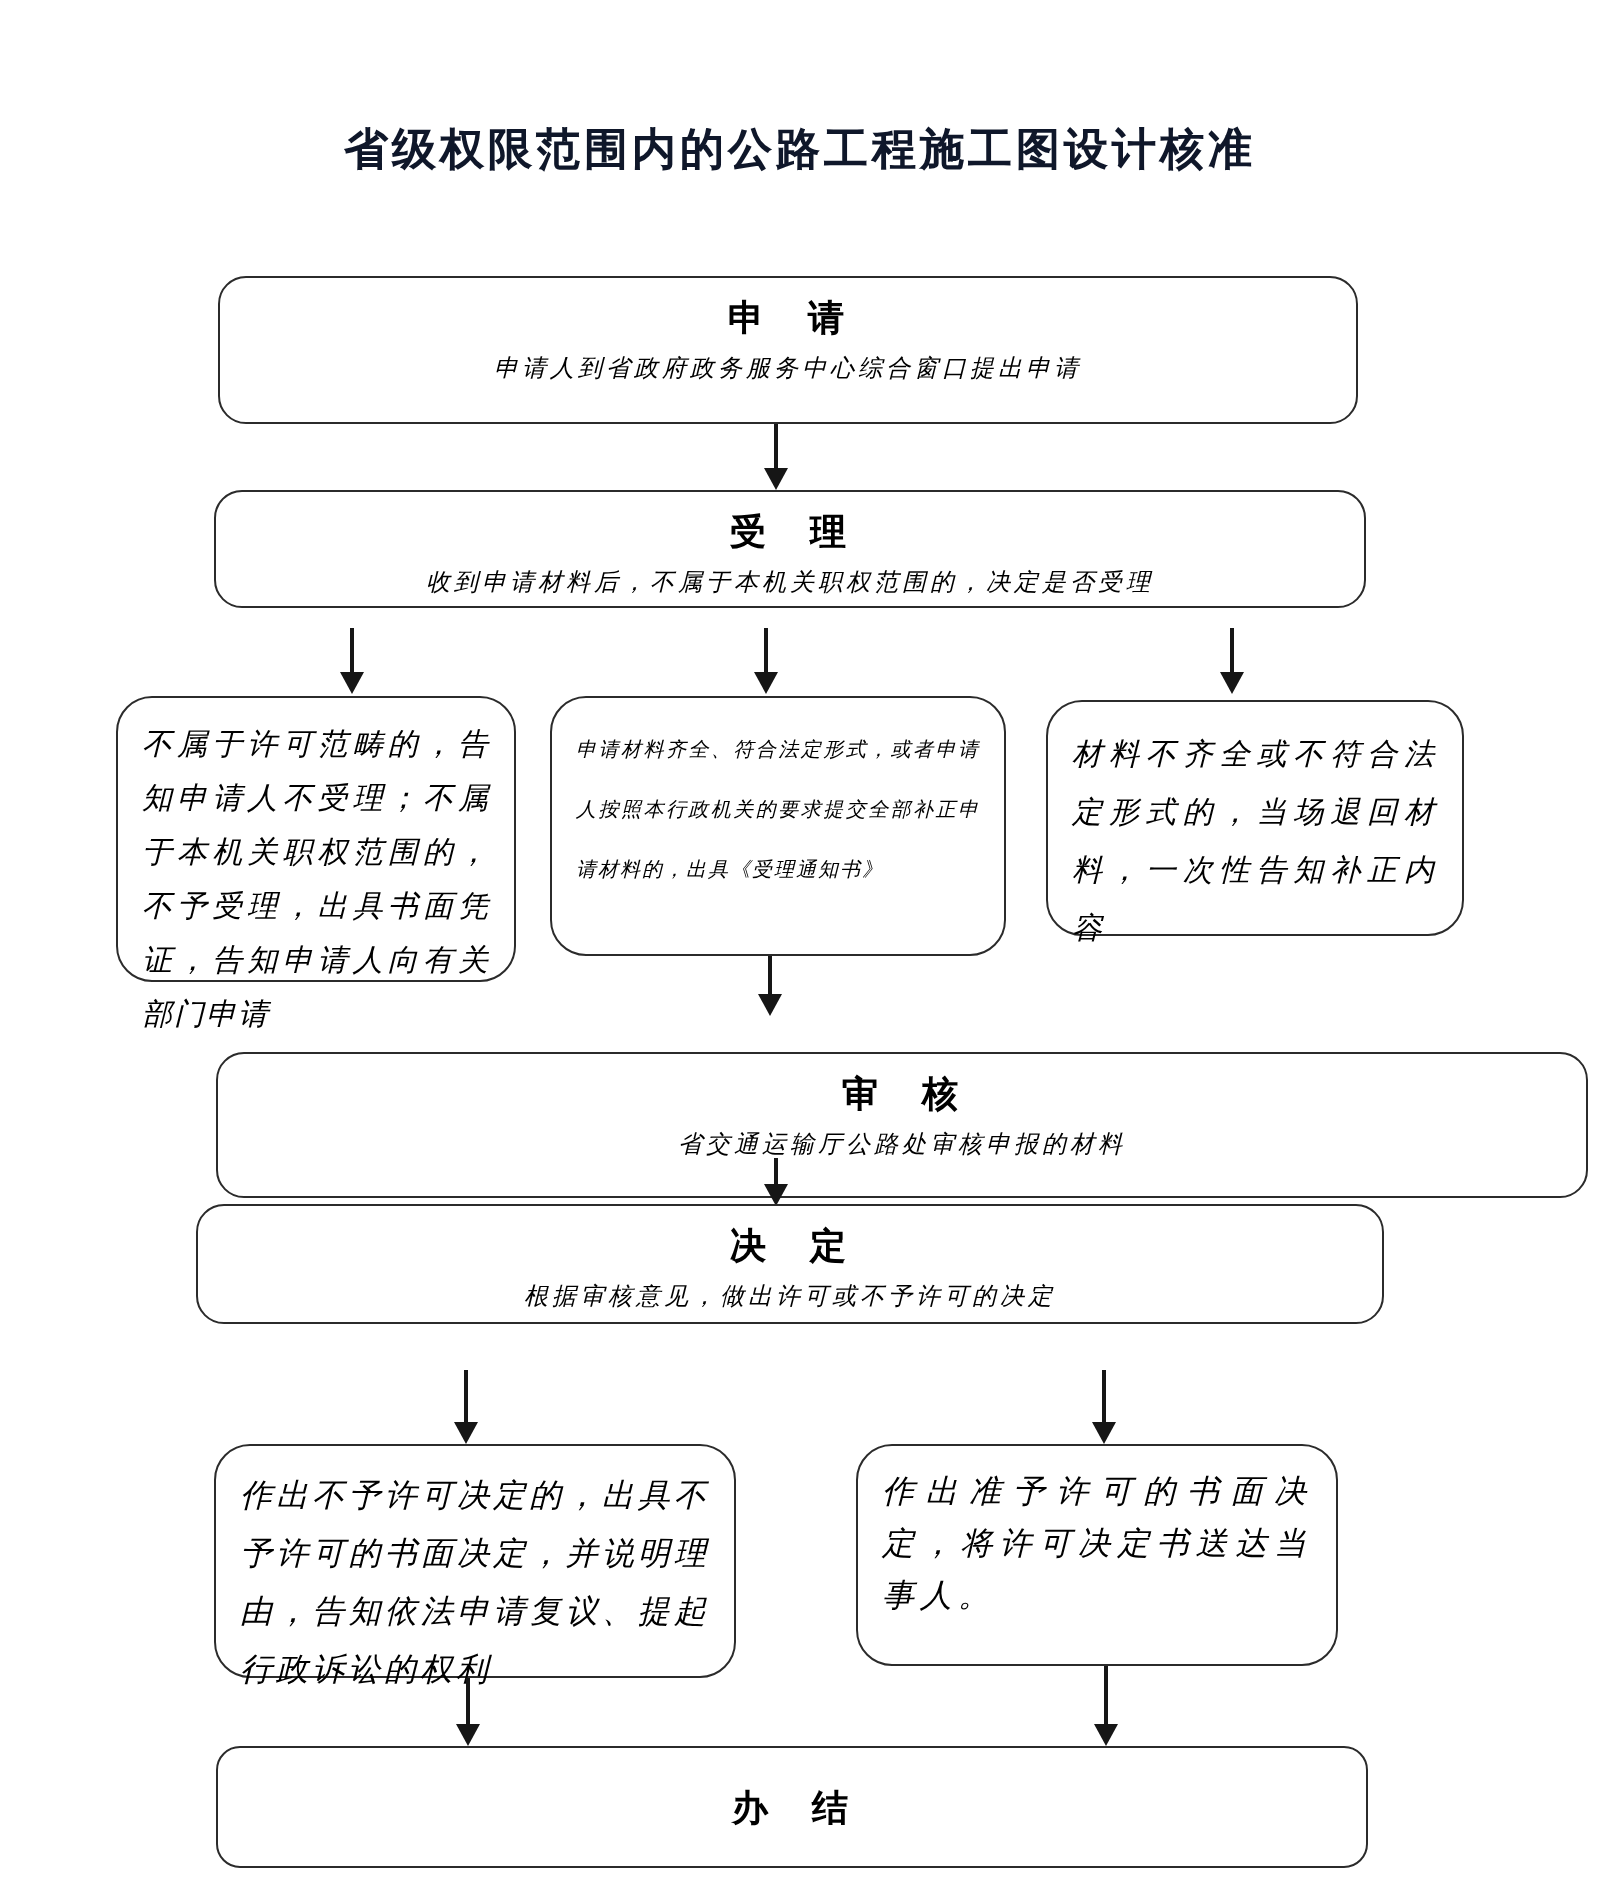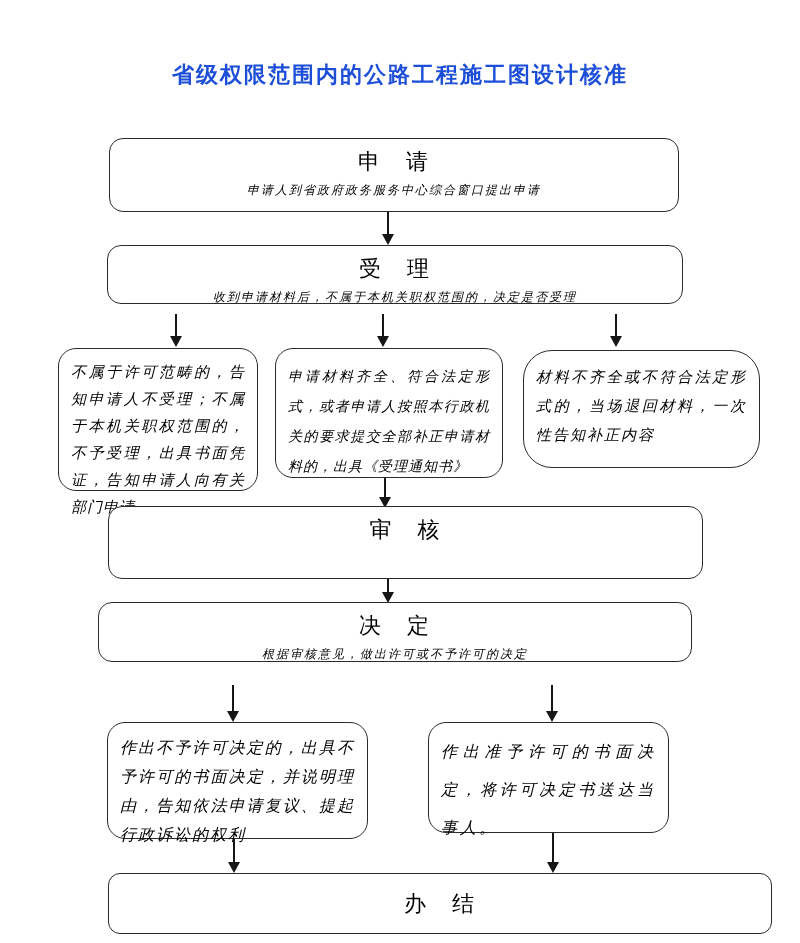--- a/index.html
+++ b/index.html
@@ -9,53 +9,53 @@
     background:#ffffff;
     font-family:"DejaVu Sans","Liberation Sans",sans-serif;
     color:#000;
     overflow:hidden;
   }
   .title{
     position:absolute;top:60px;left:0;width:800px;
     text-align:center;
     font-size:22px;font-weight:bold;
     letter-spacing:2px;
-    color:#1d4ed8;
+    color:#0f172a;
   }
   .box{
     position:absolute;
     box-sizing:border-box;
     border:1.6px solid #2b2b2b;
     background:#ffffff;
   }
   .stage{border-radius:14px;text-align:center;}
   .stage .stage-label{
-    font-size:22px;font-weight:normal;
+    font-size:18px;font-weight:bold;
     letter-spacing:2px;
     margin-top:8px;
   }
   .stage .stage-desc{
     font-size:12px;
     font-style:italic;
     letter-spacing:2px;
     margin-top:5px;
   }
   .branch{
     border-radius:18px;
     font-style:italic;
     text-align:justify;
   }
   .branch .branch-text{
     padding:10px 12px 0 12px;
   }
   #node-reject-scope .branch-text{font-size:15px;line-height:27px;letter-spacing:1px;}
-  #node-accept-notice .branch-text{font-size:14px;line-height:30px;letter-spacing:1px;padding-top:12px;}
+  #node-accept-notice .branch-text{font-size:10px;line-height:30px;letter-spacing:1px;padding-top:12px;font-family:Liberation Serif, serif;}
   #node-return-materials .branch-text{font-size:15px;line-height:29px;letter-spacing:2px;padding-top:12px;}
   #node-deny .branch-text{font-size:16px;line-height:29px;letter-spacing:2px;}
-  #node-grant .branch-text{font-size:16px;line-height:38px;letter-spacing:3px;}
+  #node-grant .branch-text{font-size:16px;line-height:26px;letter-spacing:3px;}
   #node-done{
     border-radius:12px;
     display:flex;align-items:center;justify-content:center;
   }
   #node-done .stage-label{margin-top:0;}
   
   .arrow{position:absolute;width:12px;}
   .arrow::before{
     content:"";position:absolute;
     left:5px;top:0;bottom:9px;width:2px;
@@ -94,28 +94,29 @@
   <div class="arrow" style="left:610px;top:314px;height:33px;"></div>
 
   <div class="box branch" id="node-reject-scope" style="left:58px;top:348px;width:200px;height:143px;">
     <div class="branch-text">不属于许可范畴的，告知申请人不受理；不属于本机关职权范围的，不予受理，出具书面凭证，告知申请人向有关部门申请</div>
   </div>
 
   <div class="box branch" id="node-accept-notice" style="left:275px;top:348px;width:228px;height:130px;">
     <div class="branch-text">申请材料齐全、符合法定形式，或者申请人按照本行政机关的要求提交全部补正申请材料的，出具《受理通知书》</div>
   </div>
 
-  <div class="box branch" id="node-return-materials" style="left:523px;top:350px;width:237px;height:118px;border-radius:29px;">
+  <div class="box branch" id="node-return-materials" style="left:523px;top:350px;width:209px;height:118px;">
     <div class="branch-text">材料不齐全或不符合法定形式的，当场退回材料，一次性告知补正内容</div>
   </div>
 
   <div class="arrow" style="left:379px;top:478px;height:30px;"></div>
 
-  <div class="box stage" id="node-review" style="left:108px;top:506px;width:595px;height:73px;">
+  <div class="box stage" id="node-review" style="left:108px;top:526px;width:686px;height:73px;">
     <div class="stage-label">审　核</div>
+    <div class="stage-desc">省交通运输厅公路处审核申报的材料</div>
   </div>
 
   <div class="arrow" style="left:382px;top:579px;height:24px;"></div>
 
   <div class="box stage" id="node-decide" style="left:98px;top:602px;width:594px;height:60px;">
     <div class="stage-label">决　定</div>
     <div class="stage-desc">根据审核意见，做出许可或不予许可的决定</div>
   </div>
 
   <div class="arrow" style="left:227px;top:685px;height:37px;"></div>
@@ -125,17 +126,17 @@
     <div class="branch-text">作出不予许可决定的，出具不予许可的书面决定，并说明理由，告知依法申请复议、提起行政诉讼的权利</div>
   </div>
 
   <div class="box branch" id="node-grant" style="left:428px;top:722px;width:241px;height:111px;">
     <div class="branch-text">作出准予许可的书面决定，将许可决定书送达当事人。</div>
   </div>
 
   <div class="arrow" style="left:228px;top:839px;height:34px;"></div>
   <div class="arrow" style="left:547px;top:833px;height:40px;"></div>
 
-  <div class="box stage" id="node-done" style="left:108px;top:873px;width:664px;height:61px;">
+  <div class="box stage" id="node-done" style="left:108px;top:873px;width:576px;height:61px;">
     <div class="stage-label">办　结</div>
   </div>
 
 </div>
 
 </body></html>

